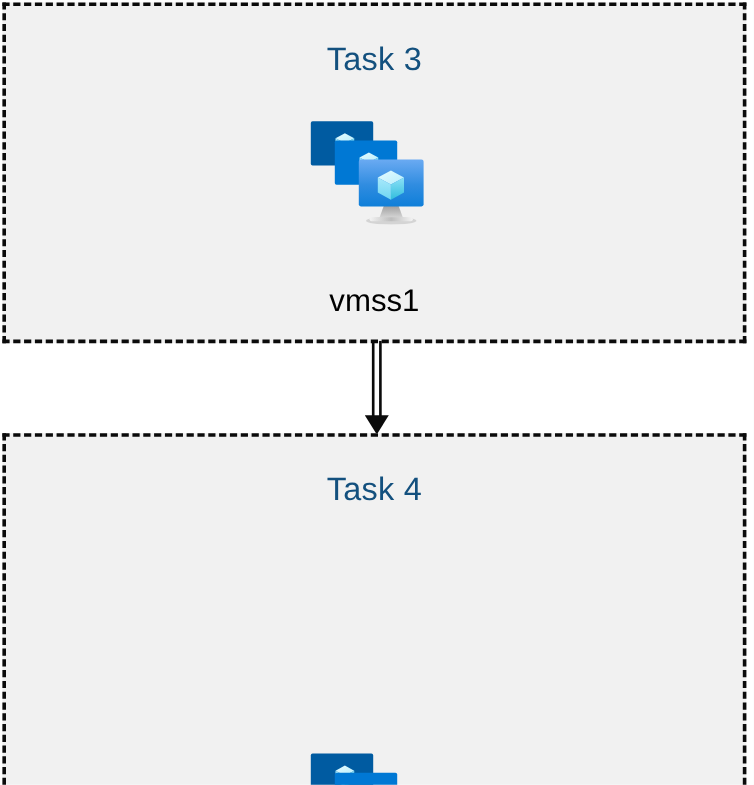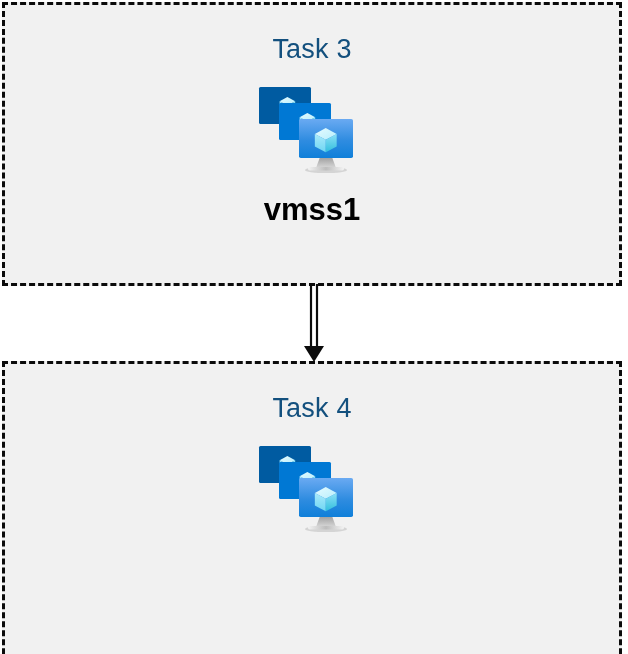--- a/index.html
+++ b/index.html
@@ -27,20 +27,21 @@
 
   
   .task-box {
     position: absolute;
     box-sizing: border-box;
     background: #f1f1f1;
     border: 3px dashed #0b0b0b;
     display: flex;
     flex-direction: column;
     align-items: center;
+    justify-content: space-between;
   }
 
   #task-box-top {
     left: 2px;
     top: 2px;
     width: 620px;
     height: 284px;
   }
 
   #task-box-bottom {
@@ -58,25 +59,25 @@
     letter-spacing: 0.2px;
     margin: 0;
     user-select: none;
   }
 
   #task-box-top .task-title { margin-top: 31px; }
   #task-box-bottom .task-title { margin-top: 31px; }
 
   .caption {
     color: #000000;
-    font-size: 31px;
+    font-size: 26px;
     line-height: 1.22;
     text-align: center;
-    font-weight: 700;
-    margin: 0;
+    font-weight: 400;
+    margin: 16px;
     user-select: none;
   }
 
   .caption-block {
     display: flex;
     flex-direction: column;
     align-items: center;
   }
 
   #task-box-top .caption-block { margin-top: 18px; }

